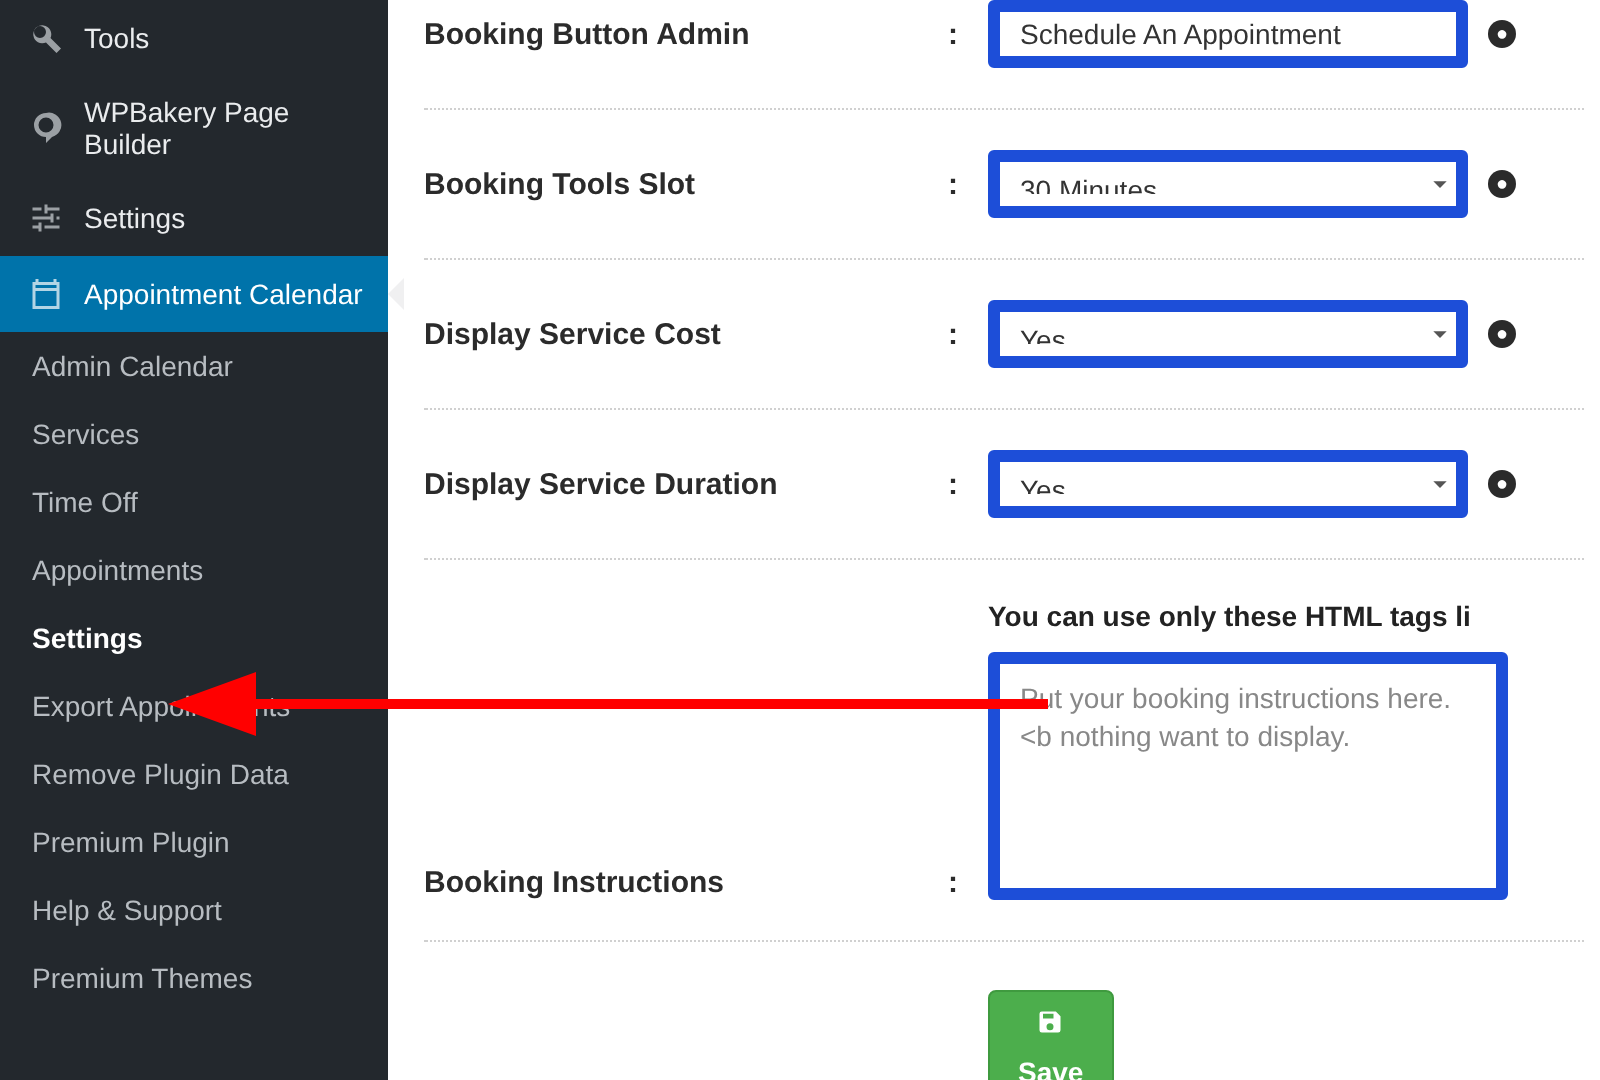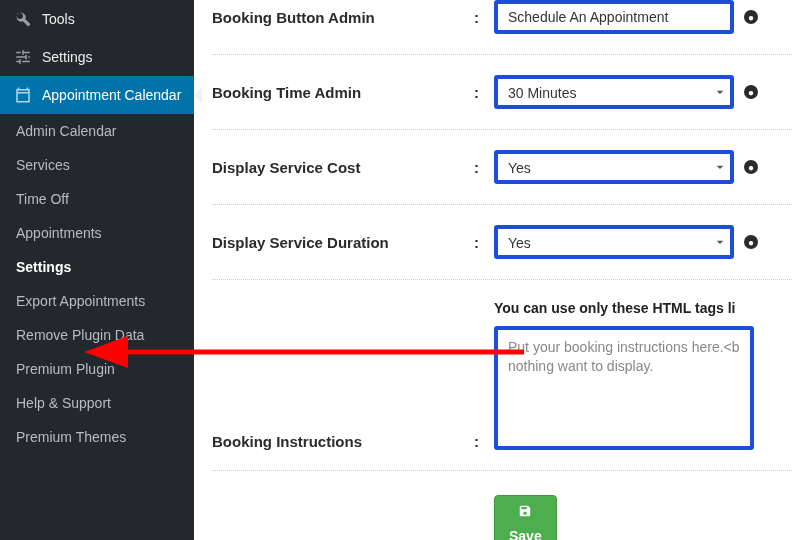--- a/index.html
+++ b/index.html
@@ -28,21 +28,21 @@
   .form { padding-top: 0; }
   .row {
     display: flex; align-items: center; padding: 20px 0 20px 0;
     border-bottom: 1px dotted #d0d0d0;
   }
   .row .label { width: 262px; font-size: 15px; color: #2b2b2b; font-weight: 700; }
   .row .colon { width: 20px; font-size: 15px; color: #2b2b2b; font-weight: 700; }
   .row .field { flex: 1; display: flex; align-items: center; gap: 10px; white-space: nowrap; }
   input.text, select, textarea {
     width: 240px; height: 34px; padding: 6px 10px; font-size: 14px; color: #333;
-    border: 4px solid #1d4ed8; border-radius: 3px; background: #fff;
+    border: 6px solid #1d4ed8; border-radius: 3px; background: #fff;
   }
   select { appearance: none; -webkit-appearance: none; padding-right: 28px; }
   .select-wrap { position: relative; }
   .select-wrap .chev {
     position: absolute; right: 6px; top: 50%; transform: translateY(-50%);
     pointer-events: none;
   }
   .info-dot {
     width: 14px; height: 14px; border-radius: 50%; background: #2b2b2b; color: #fff;
     display: flex; align-items: center; justify-content: center; font-size: 10px; font-weight: 700;
@@ -71,20 +71,28 @@
 
       <div class="top-item">
         <span class="icon">
           <svg width="18" height="18" viewBox="0 0 24 24">
               <path fill="#cfd3d7" d="M22 19l-7-7a6 6 0 10-3 3l7 7 3-3zM4 8a4 4 0 118 0 4 4 0 01-8 0z"></path>
             </svg>
         </span>
         <span>Tools</span>
       </div>
 
+      <div class="top-item">
+        <span class="icon">
+          <svg width="18" height="18" viewBox="0 0 24 24">
+              <path fill="#cfd3d7" d="M12 2a8 8 0 000 16v4l4-4a8 8 0 00-4-16zm0 3a5 5 0 110 10 5 5 0 010-10z"></path>
+            </svg>
+        </span>
+        <span>WPBakery Page Builder</span>
+      </div>
 
       <div class="top-item">
         <span class="icon">
           <svg width="18" height="18" viewBox="0 0 24 24">
               <path fill="#cfd3d7" d="M3 5h6v2H3zm10 0h8v2h-8zm-2-2h2v6h-2zM3 11h12v2H3zm16 0h2v2h-2zm-4-2h2v6h-2zM3 17h4v2H3zm8 0h10v2H11zm-4-2h2v6H7z"></path>
             </svg>
         </span>
         <span>Settings</span>
       </div>
 
@@ -118,21 +126,21 @@
       <div class="row top-cut">
         <div class="label">Booking Button Admin</div>
         <div class="colon">:</div>
         <div class="field">
           <input class="text" value="Schedule An Appointment" style="">
           <span class="info-dot">●</span>
         </div>
       </div>
 
       <div class="row">
-        <div class="label">Booking Time Admin</div>
+        <div class="label">Booking Tools Slot</div>
         <div class="colon">:</div>
         <div class="field">
           <span class="select-wrap">
             <select>
               <option>30 Minutes</option>
             </select>
             <span class="chev">
               <svg width="16" height="16" viewBox="0 0 24 24">
                   <path fill="#555" d="M7 10l5 5 5-5z"></path>
                 </svg>

